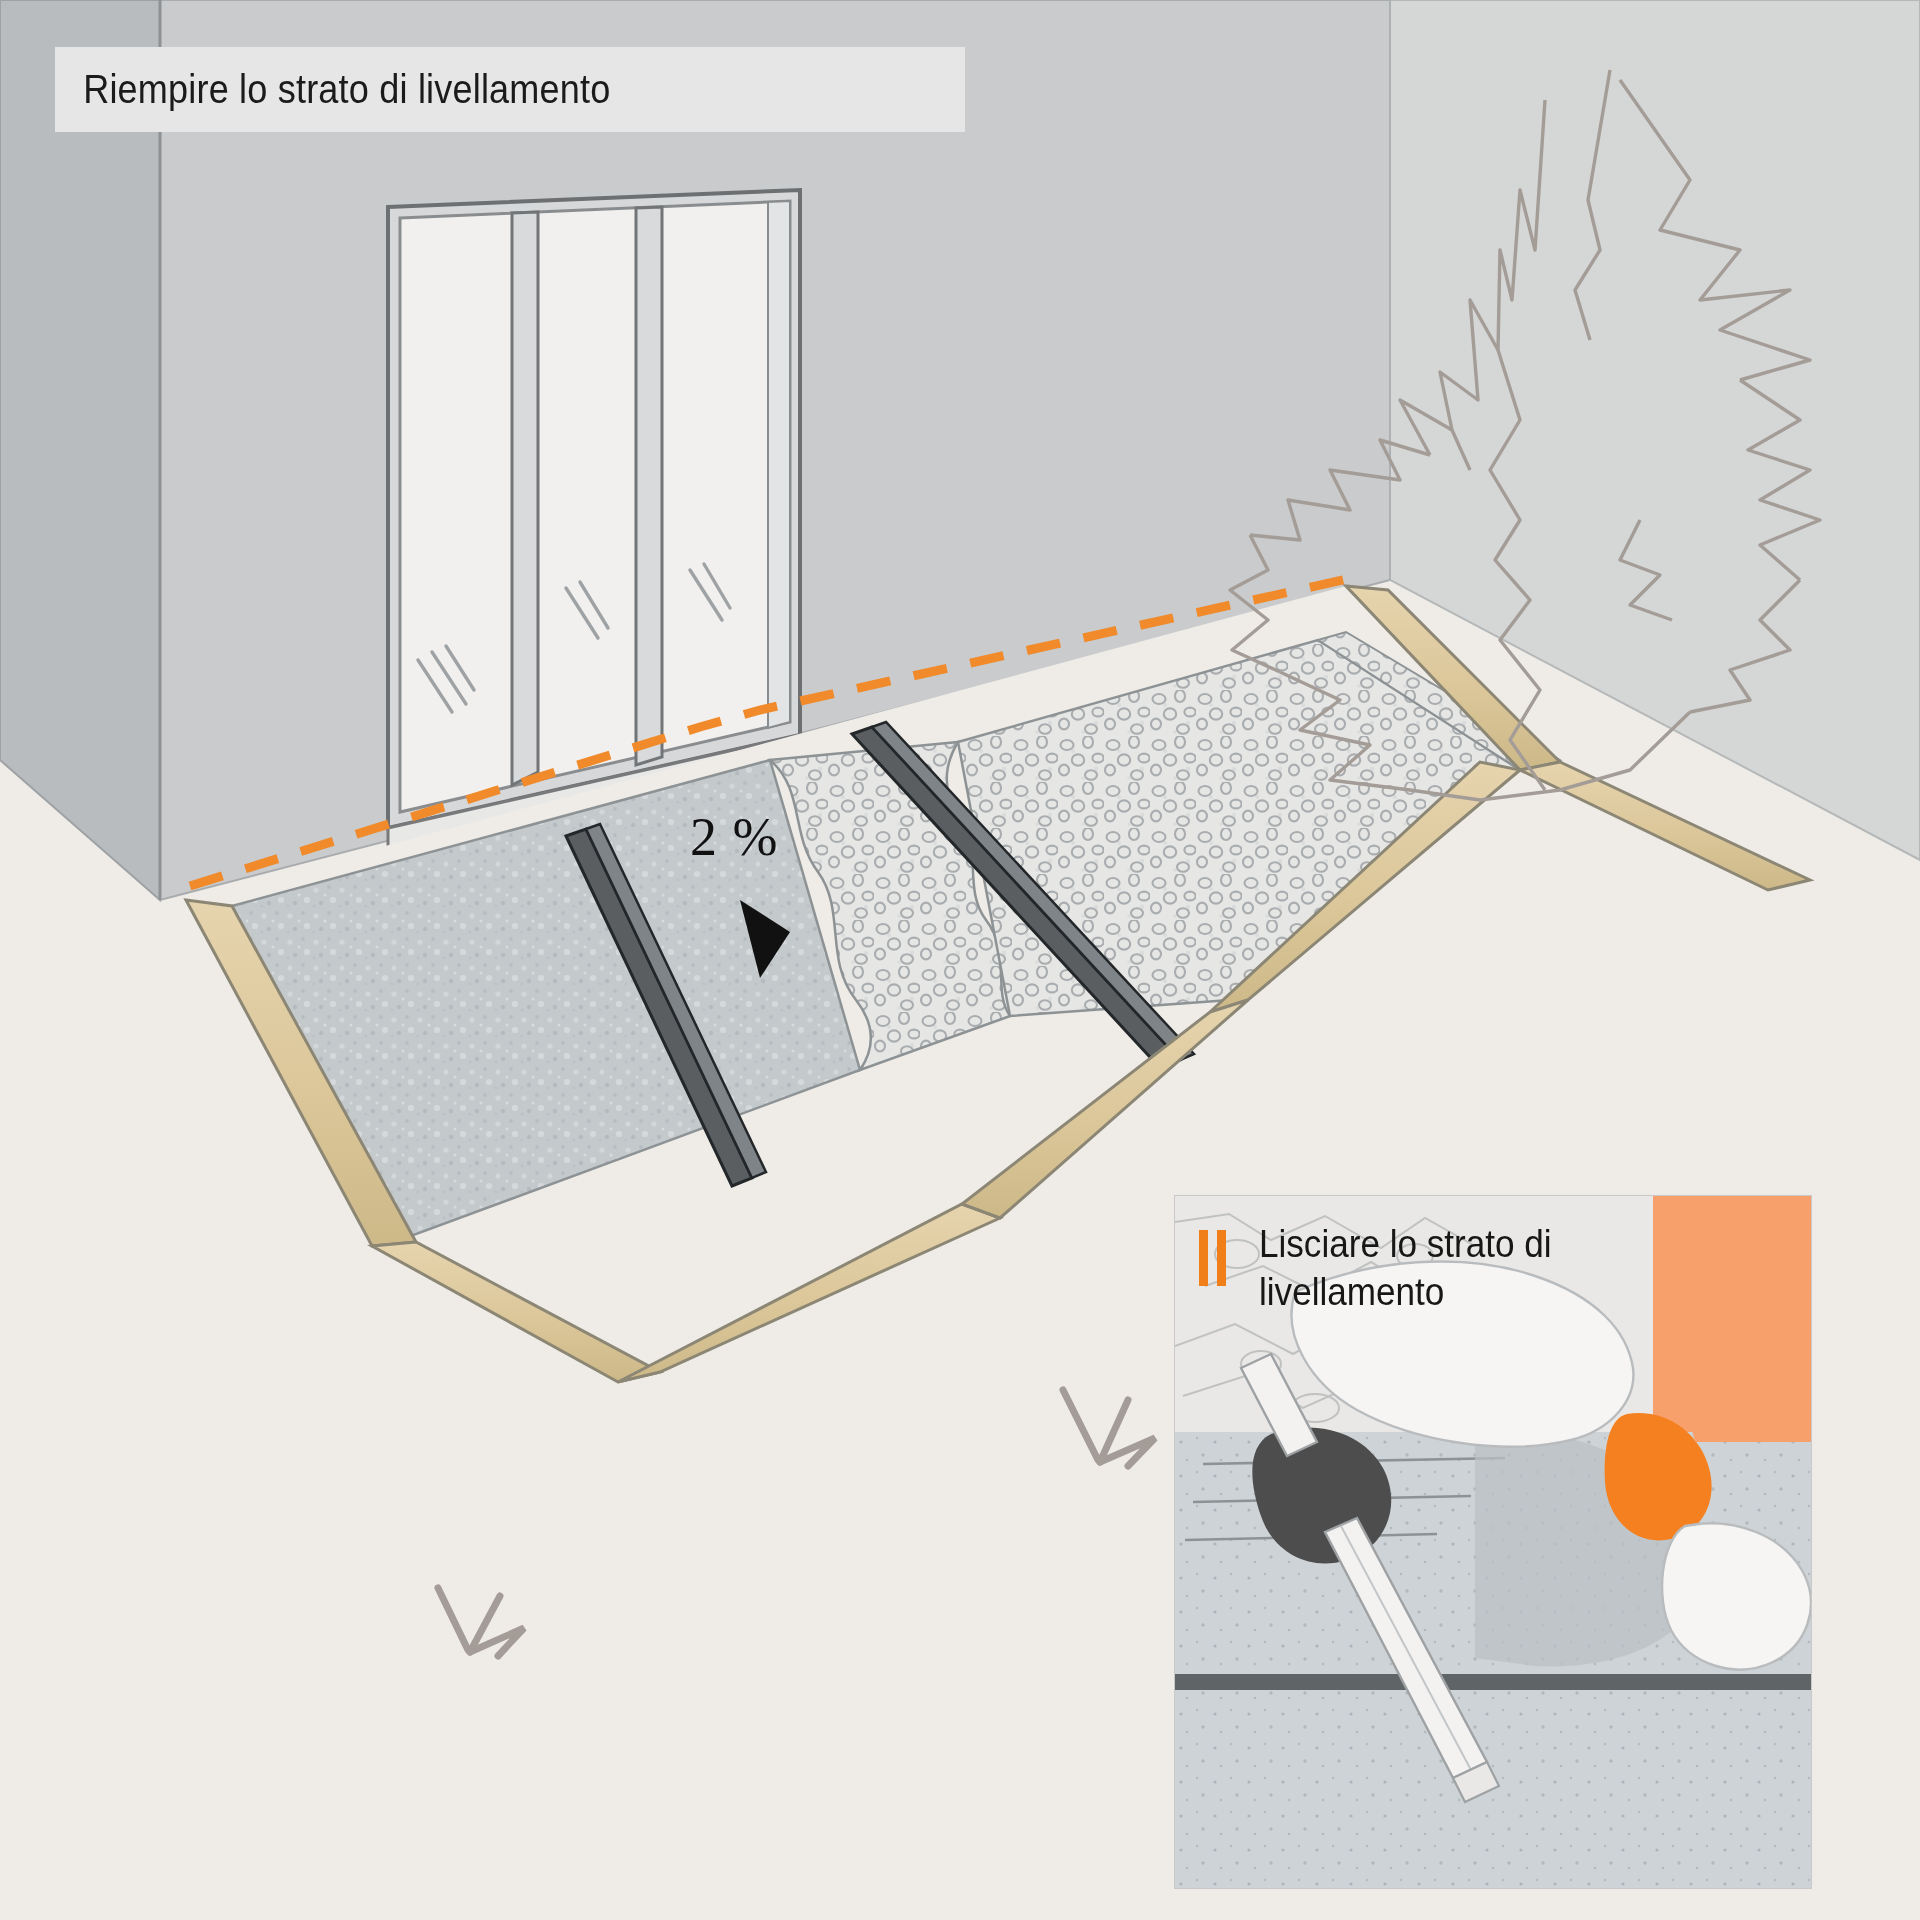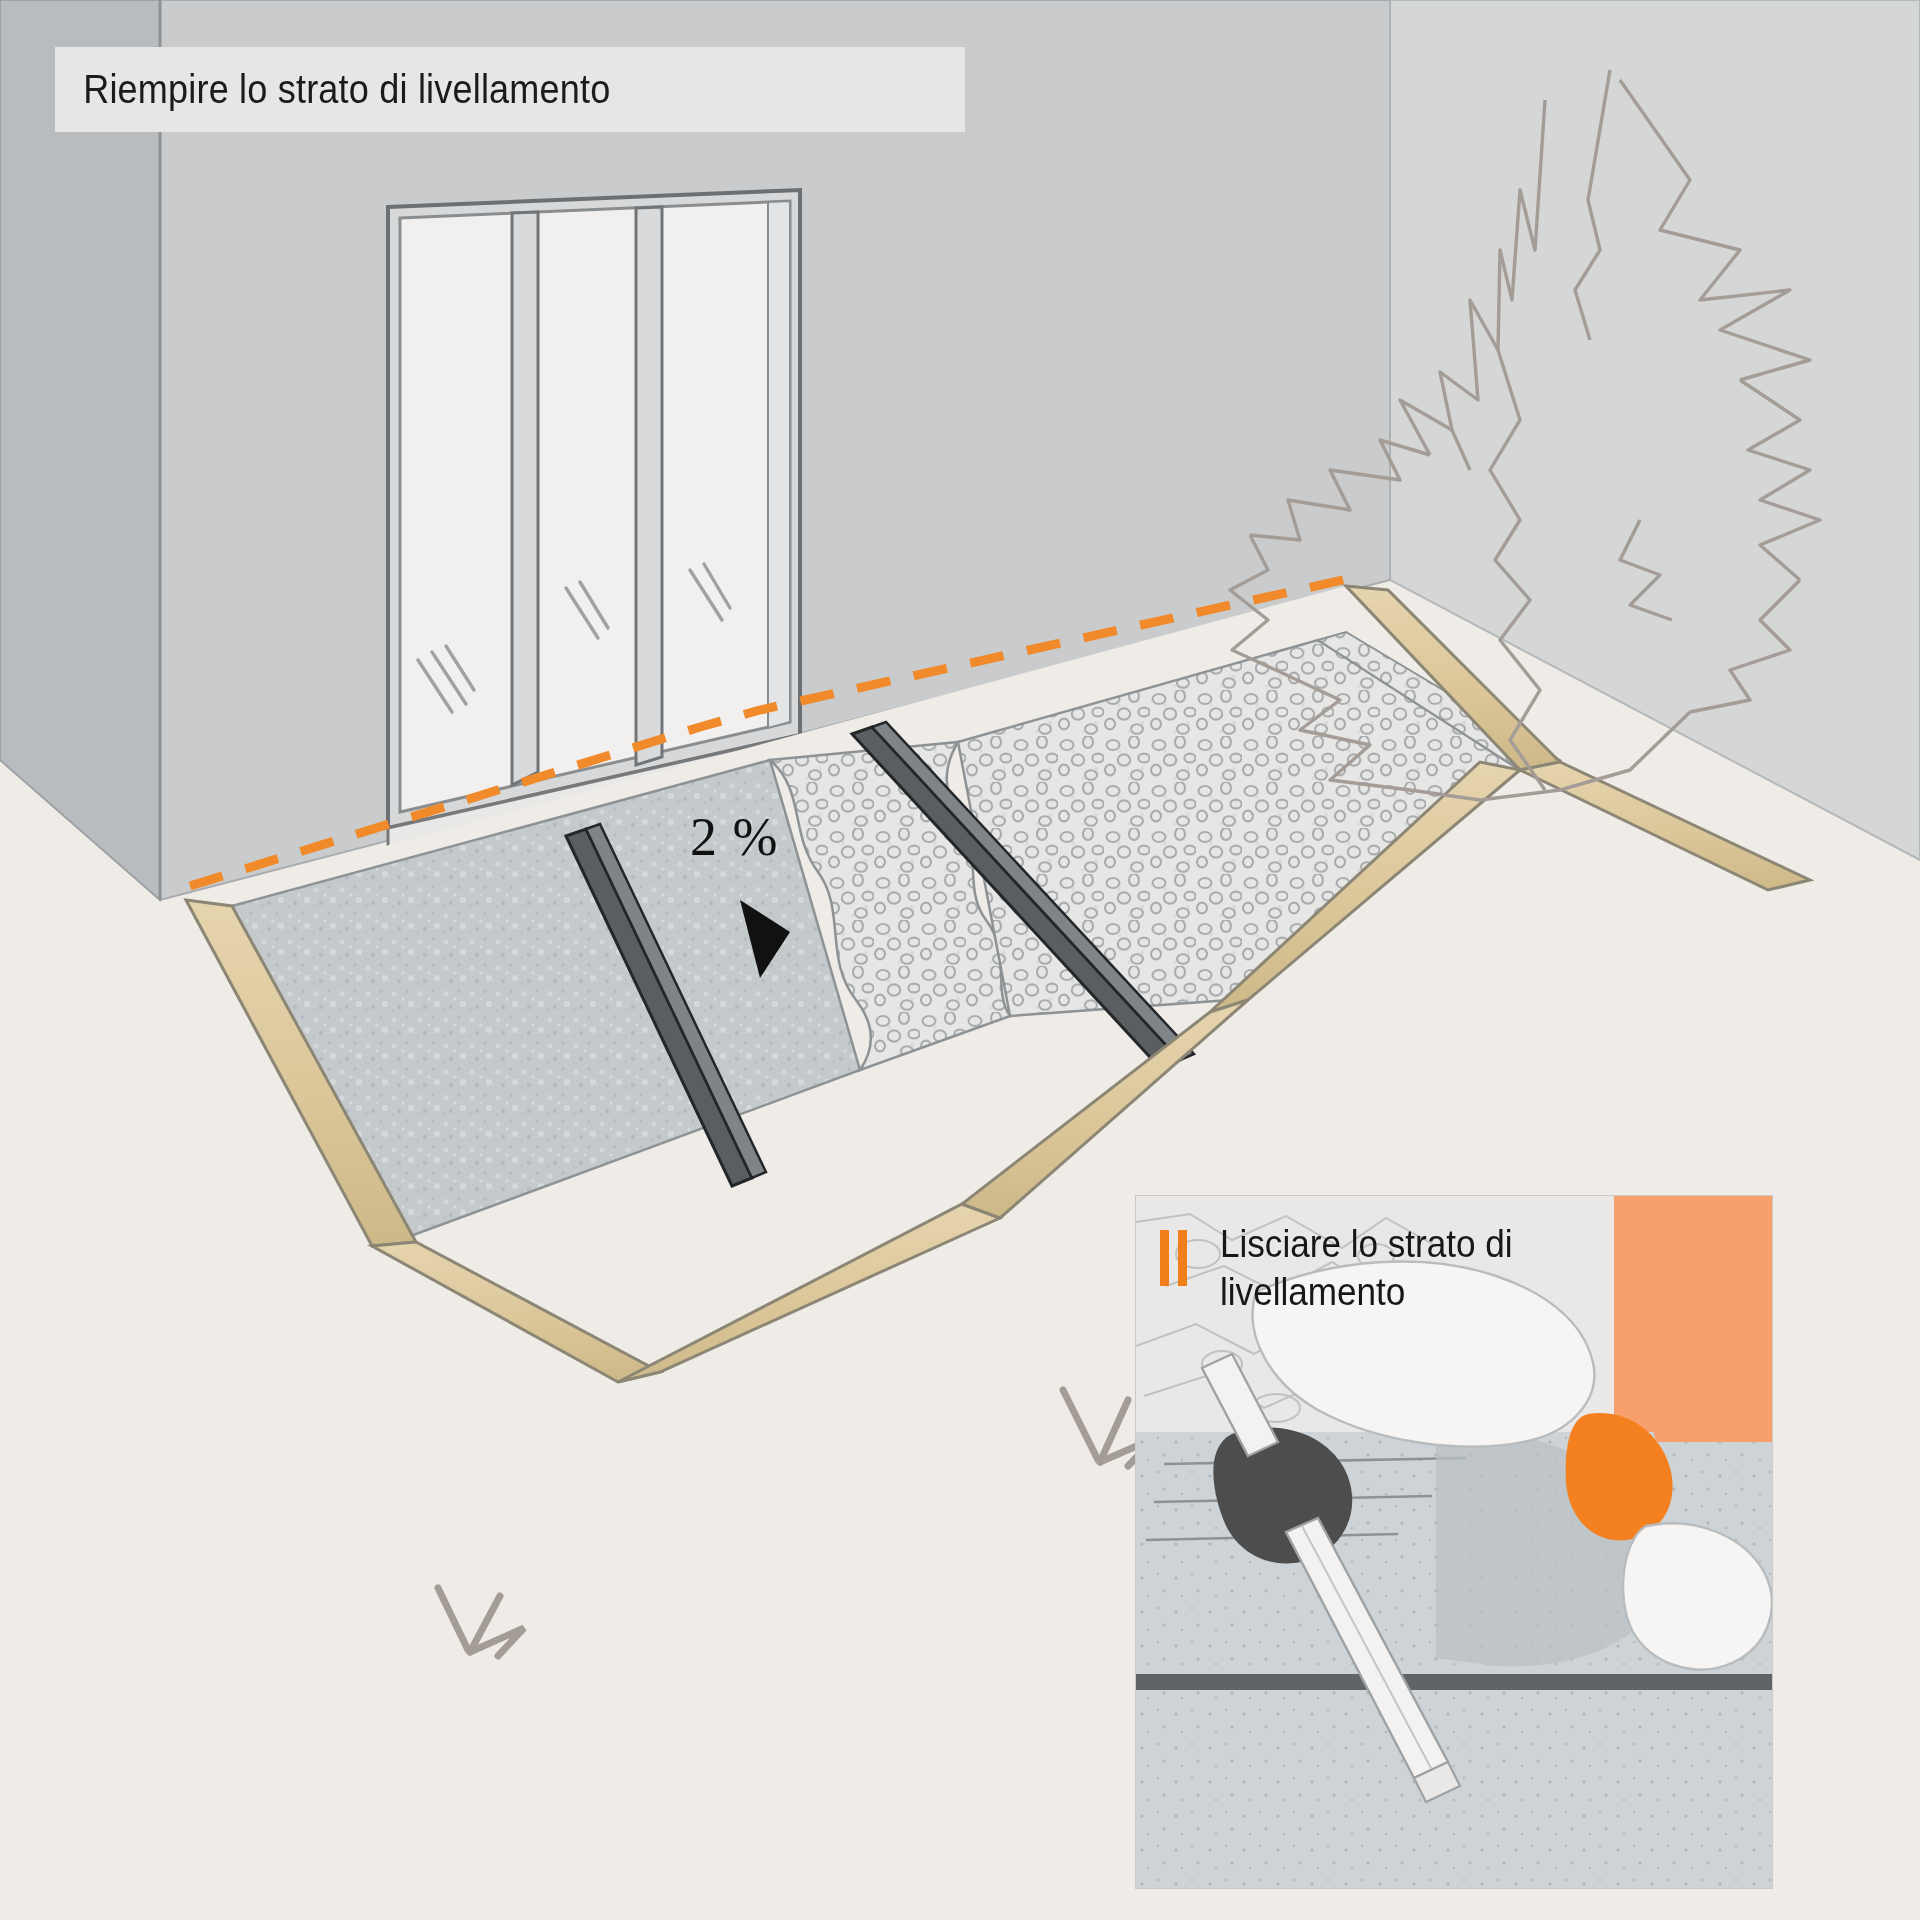--- a/index.html
+++ b/index.html
@@ -22,21 +22,21 @@
 
   
   .slope-label{
     position:absolute;left:690px;top:806px;font-size:54px;color:#111;
     letter-spacing:1px;white-space:nowrap;
     font-family:"Liberation Serif","DejaVu Serif",serif;
   }
 
   
   .inset{
-    position:absolute;left:1136px;top:1196px;width:636px;height:692px;
+    position:absolute;left:1175px;top:1196px;width:636px;height:692px;
     background:#dcdcdc;box-shadow:0 0 0 1px #c9c9c9;
     overflow:hidden;
   }
   .inset-svg{position:absolute;inset:0;width:100%;height:100%;}
   .inset-marker{
     position:absolute;left:24px;top:34px;width:34px;height:56px;
     display:flex;gap:9px;
   }
   .inset-marker i{display:block;width:9px;height:56px;background:#f07f1a;}
   .inset-caption{

